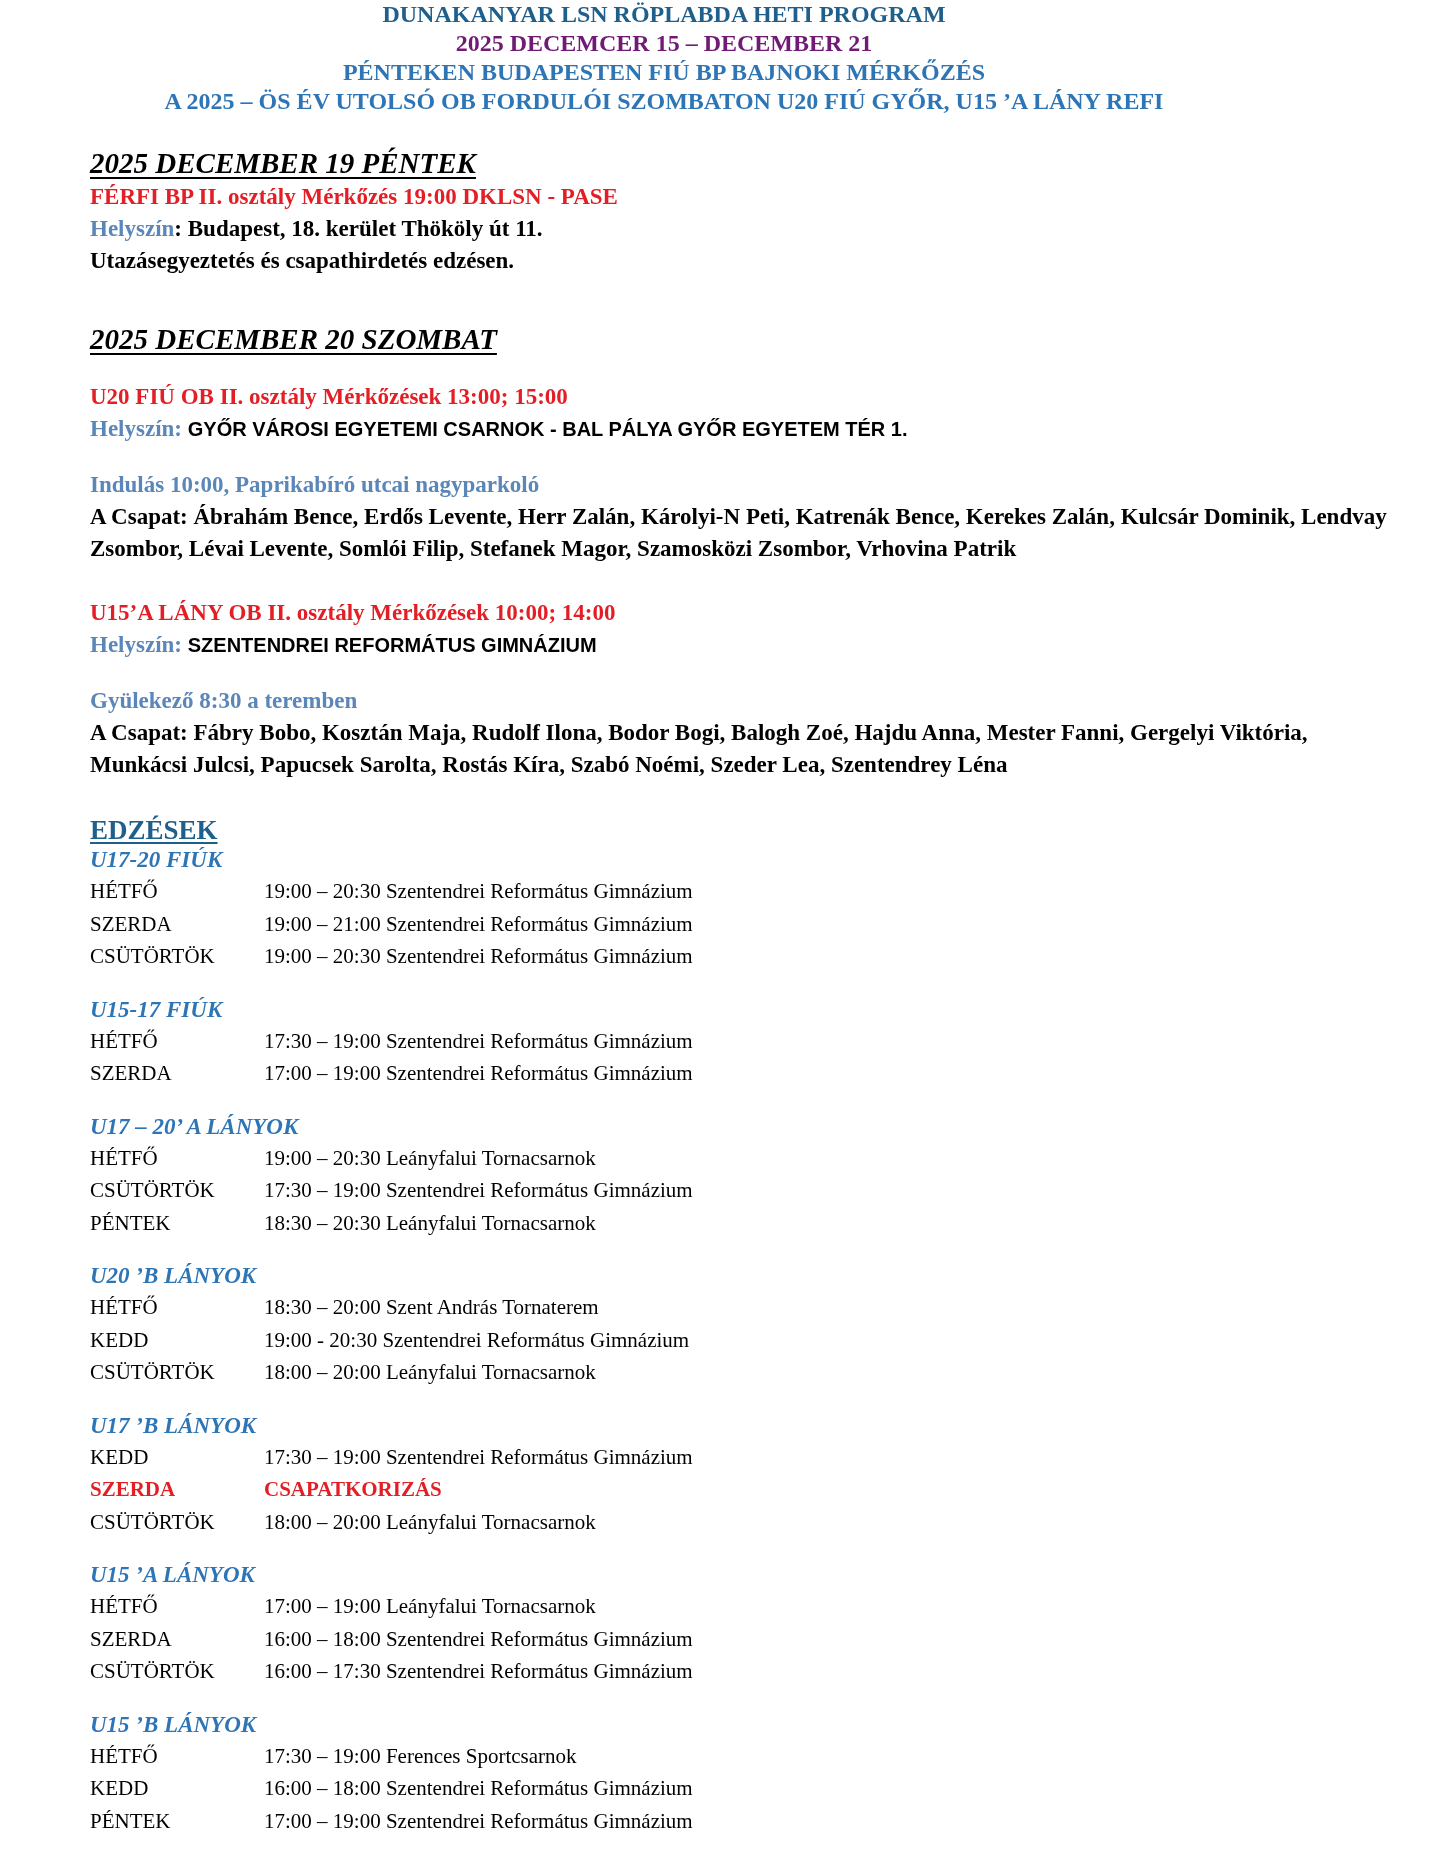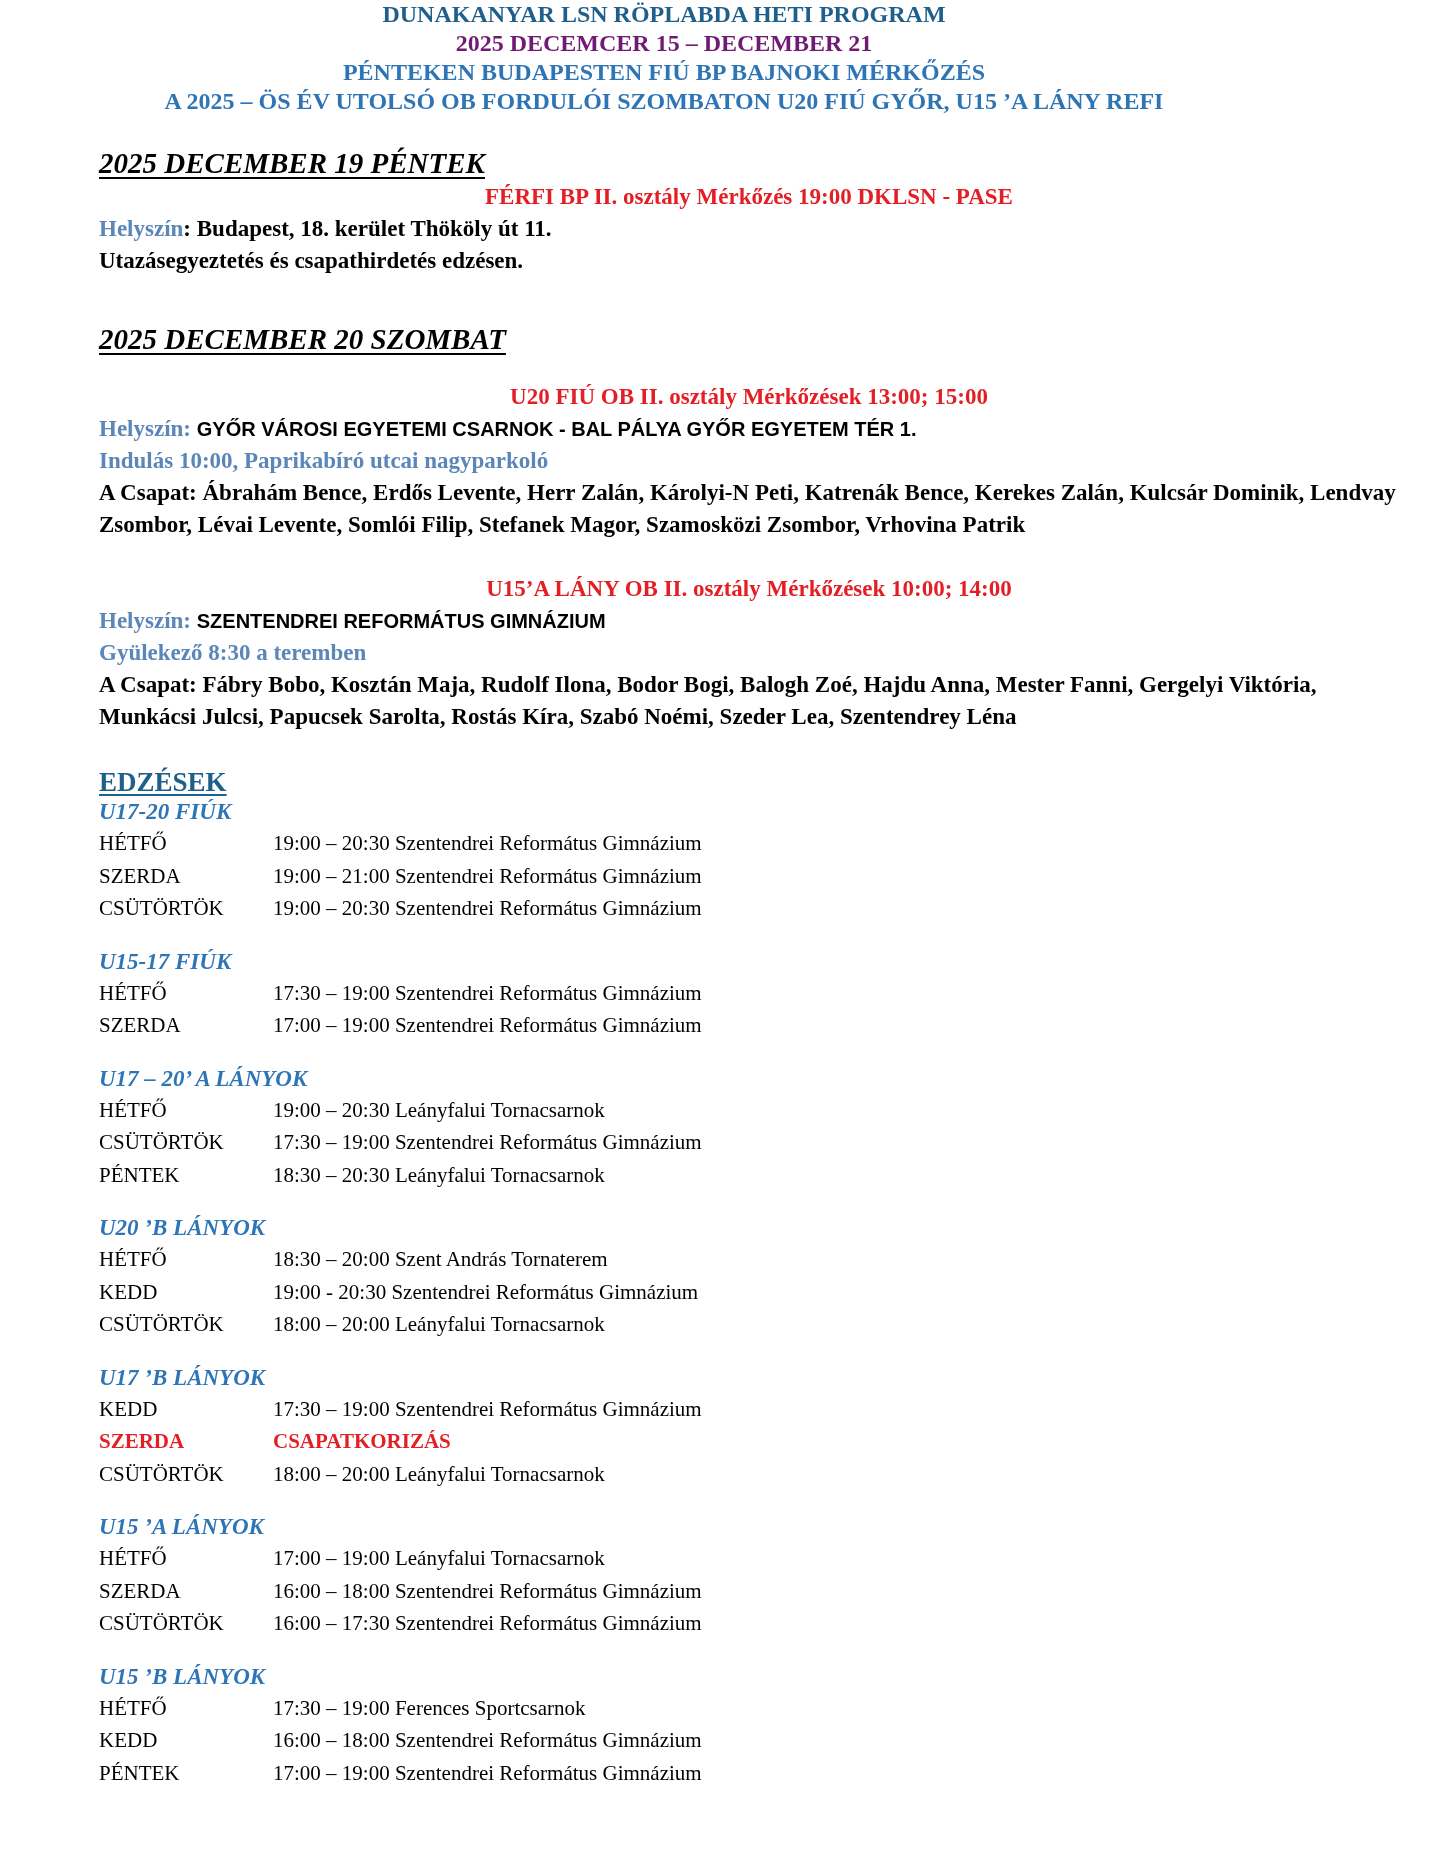--- a/index.html
+++ b/index.html
@@ -3,26 +3,26 @@
 <meta charset="utf-8">
 <style>
   html, body { margin: 0; padding: 0; background: #ffffff; }
   body { width: 1448px; height: 1849px; position: relative; overflow: hidden;
          font-family: "Liberation Serif", "DejaVu Serif", serif; color: #000; }
   .header { position: absolute; top: 0; left: 0; width: 1328px; text-align: center; }
   .header div { font-weight: bold; font-size: 24px; line-height: 29px; white-space: nowrap; }
   .blue-title { color: #1f5f8c; }
   .blue-head { color: #2e75b6; }
   .black { color: #701a75; }
-  .content { position: absolute; left: 99px; top: 145px; width: 1300px; }
+  .content { position: absolute; left: 90px; top: 145px; width: 1300px; }
   .day-title { font-style: italic; font-weight: bold; font-size: 29px; text-decoration: underline;
                text-decoration-thickness: 2px; text-underline-offset: 4px; line-height: 36px; white-space: nowrap; }
-  .red-line { color: #e31e24; font-weight: bold; font-size: 23px; line-height: 32px; white-space: nowrap; text-align: center; }
+  .red-line { color: #e31e24; font-weight: bold; font-size: 23px; line-height: 32px; white-space: nowrap; }
   .info { font-weight: bold; font-size: 23px; line-height: 32px; white-space: nowrap; }
-  .label-blue { color: #5b86b8; }
+  .label-blue { color: #5b86b8; margin-top: 24px; }
   .sans { font-family: "Liberation Sans", "DejaVu Sans", sans-serif; font-size: 20px; }
   .team { font-weight: bold; font-size: 23px; line-height: 32px; }
   .trainings-title { font-weight: bold; font-size: 27px; color: #1f5f8c;
                      text-decoration: underline; text-underline-offset: 3px; line-height: 30px; }
   .group-title { font-style: italic; font-weight: bold; font-size: 23px; color: #2e75b6; line-height: 30px; white-space: nowrap; }
   .row { display: flex; font-size: 21px; line-height: 32.5px; white-space: nowrap; }
   .row .day { width: 174px; }
   .row.red { color: #e31e24; font-weight: bold; }
   .gap-s { height: 22px; }
   .gap-m { height: 32px; }

